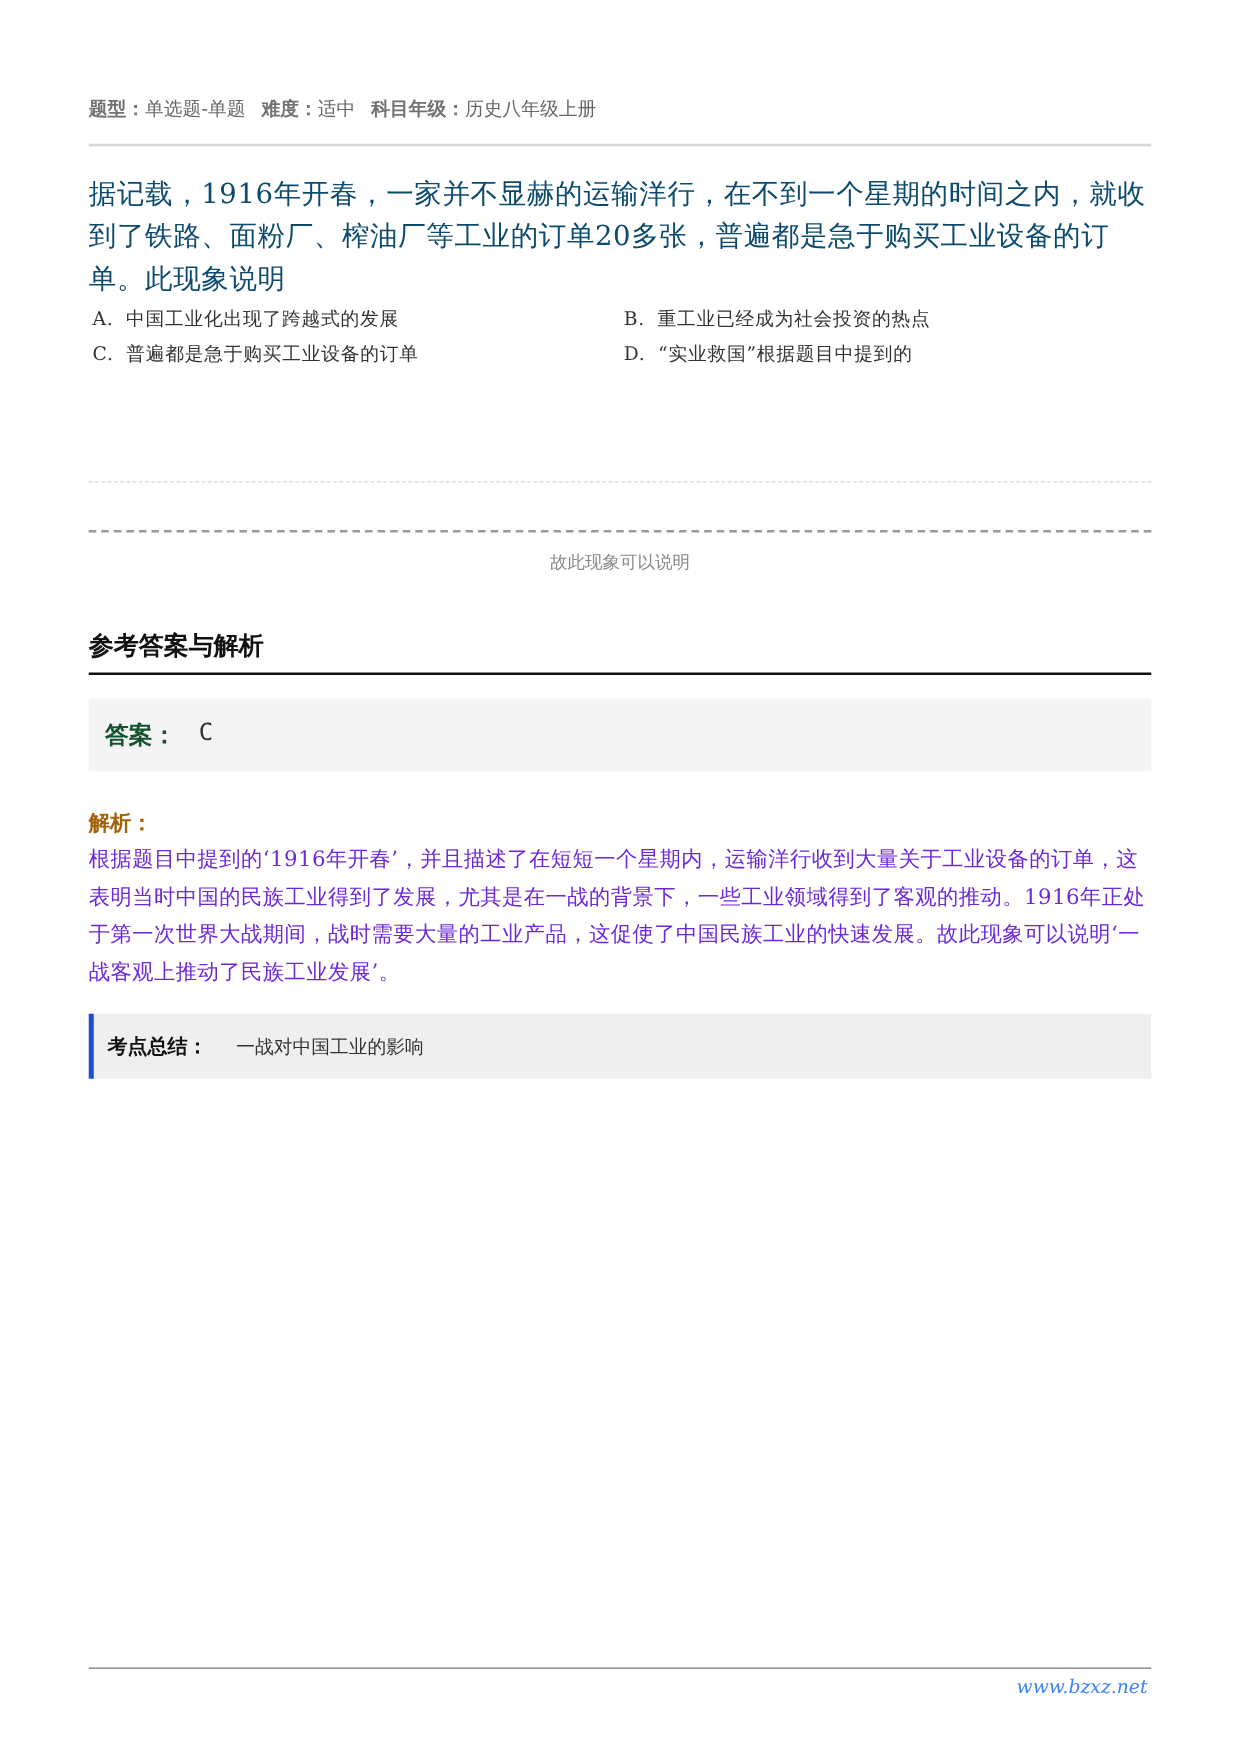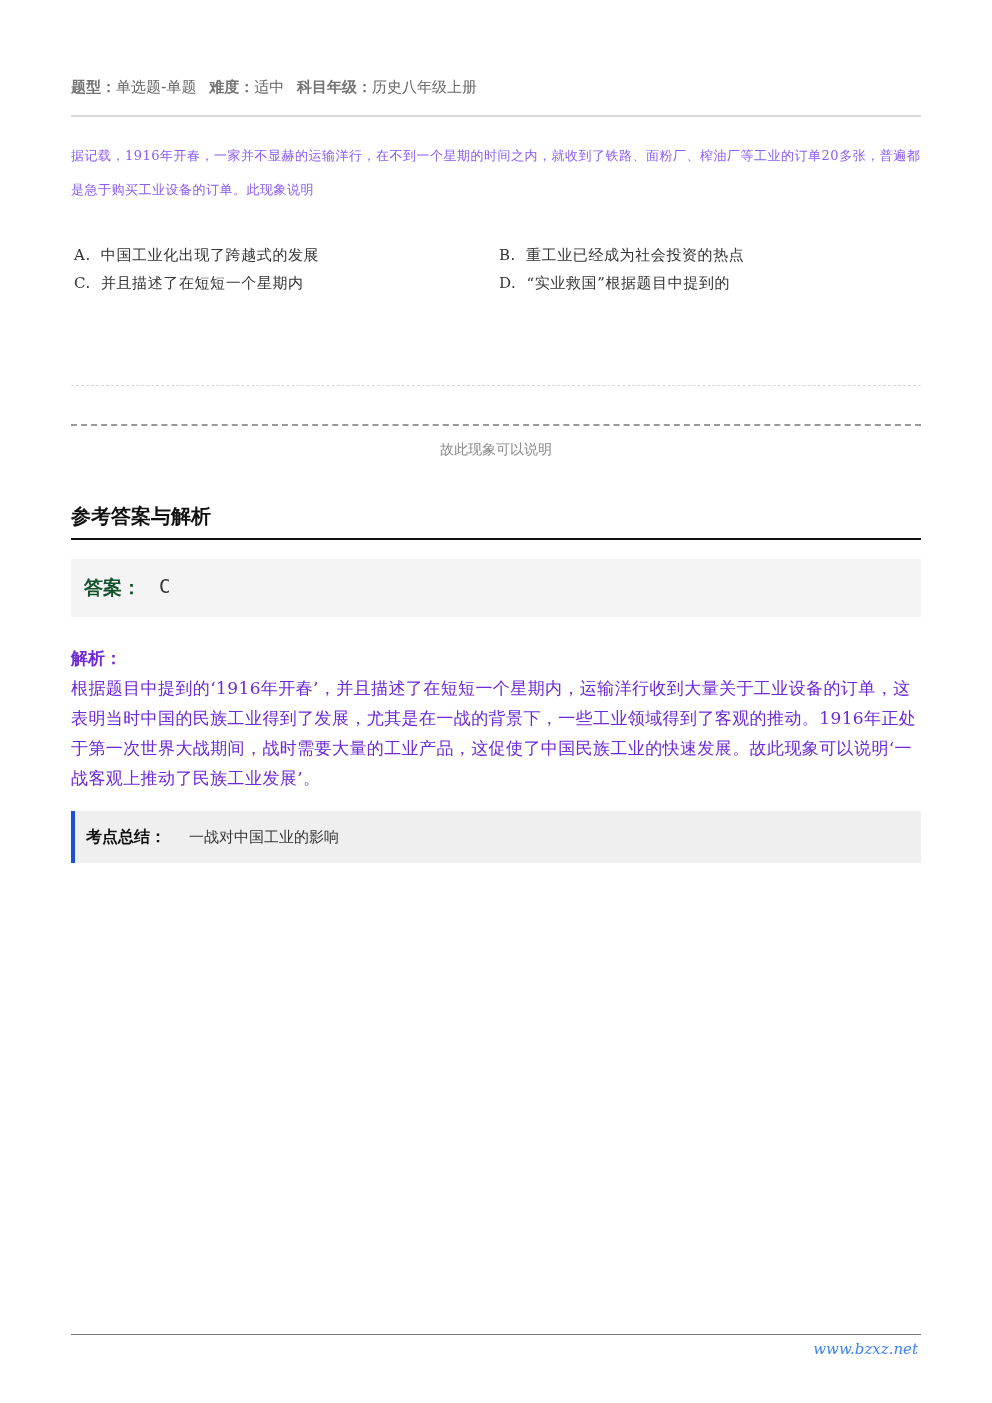--- a/index.html
+++ b/index.html
@@ -43,23 +43,23 @@
       left: 0;
       width: 850px;
       height: 2px;
       background: #d8d8d8;
     }
     .question {
       position: absolute;
       top: 139px;
       left: 0;
       width: 850px;
-      font-size: 13px;
+      font-size: 22px;
       line-height: 34px;
-      color: #8b5cf6;
+      color: #0c4a6e;
       letter-spacing: 0.5px;
     }
     .options {
       position: absolute;
       top: 242px;
       left: 3px;
       width: 850px;
       font-size: 15px;
       color: #333333;
       letter-spacing: 0.6px;
@@ -145,21 +145,21 @@
       font-size: 19px;
       color: #333333;
       font-family: "DejaVu Sans Mono", "Liberation Mono", monospace;
     }
     .analysis-label {
       position: absolute;
       top: 647px;
       left: 0;
       font-size: 17px;
       font-weight: bold;
-      color: #6d28d9;
+      color: #a16207;
       font-family: "DejaVu Sans", "Liberation Sans", sans-serif;
     }
     .analysis-text {
       position: absolute;
       top: 673px;
       left: 0;
       width: 850px;
       font-size: 17px;
       line-height: 30px;
       color: #6d28d9;
@@ -224,21 +224,21 @@
   <div class="question">据记载，1916年开春，一家并不显赫的运输洋行，在不到一个星期的时间之内，就收到了铁路、面粉厂、榨油厂等工业的订单20多张，普遍都是急于购买工业设备的订单。此现象说明</div>
 
   <div class="options">
     <div class="option opt-a">
       <span class="letter">A.</span><span>中国工业化出现了跨越式的发展</span>
     </div>
     <div class="option opt-b">
       <span class="letter">B.</span><span>重工业已经成为社会投资的热点</span>
     </div>
     <div class="option opt-c">
-      <span class="letter">C.</span><span>并且描述了在短短一个星期内</span>
+      <span class="letter">C.</span><span>普遍都是急于购买工业设备的订单</span>
     </div>
     <div class="option opt-d">
       <span class="letter">D.</span><span>“实业救国”根据题目中提到的</span>
     </div>
   </div>
 
   <div class="dash-light"></div>
   <div class="dash-dark"></div>
   <div class="cut-note">故此现象可以说明</div>
 

